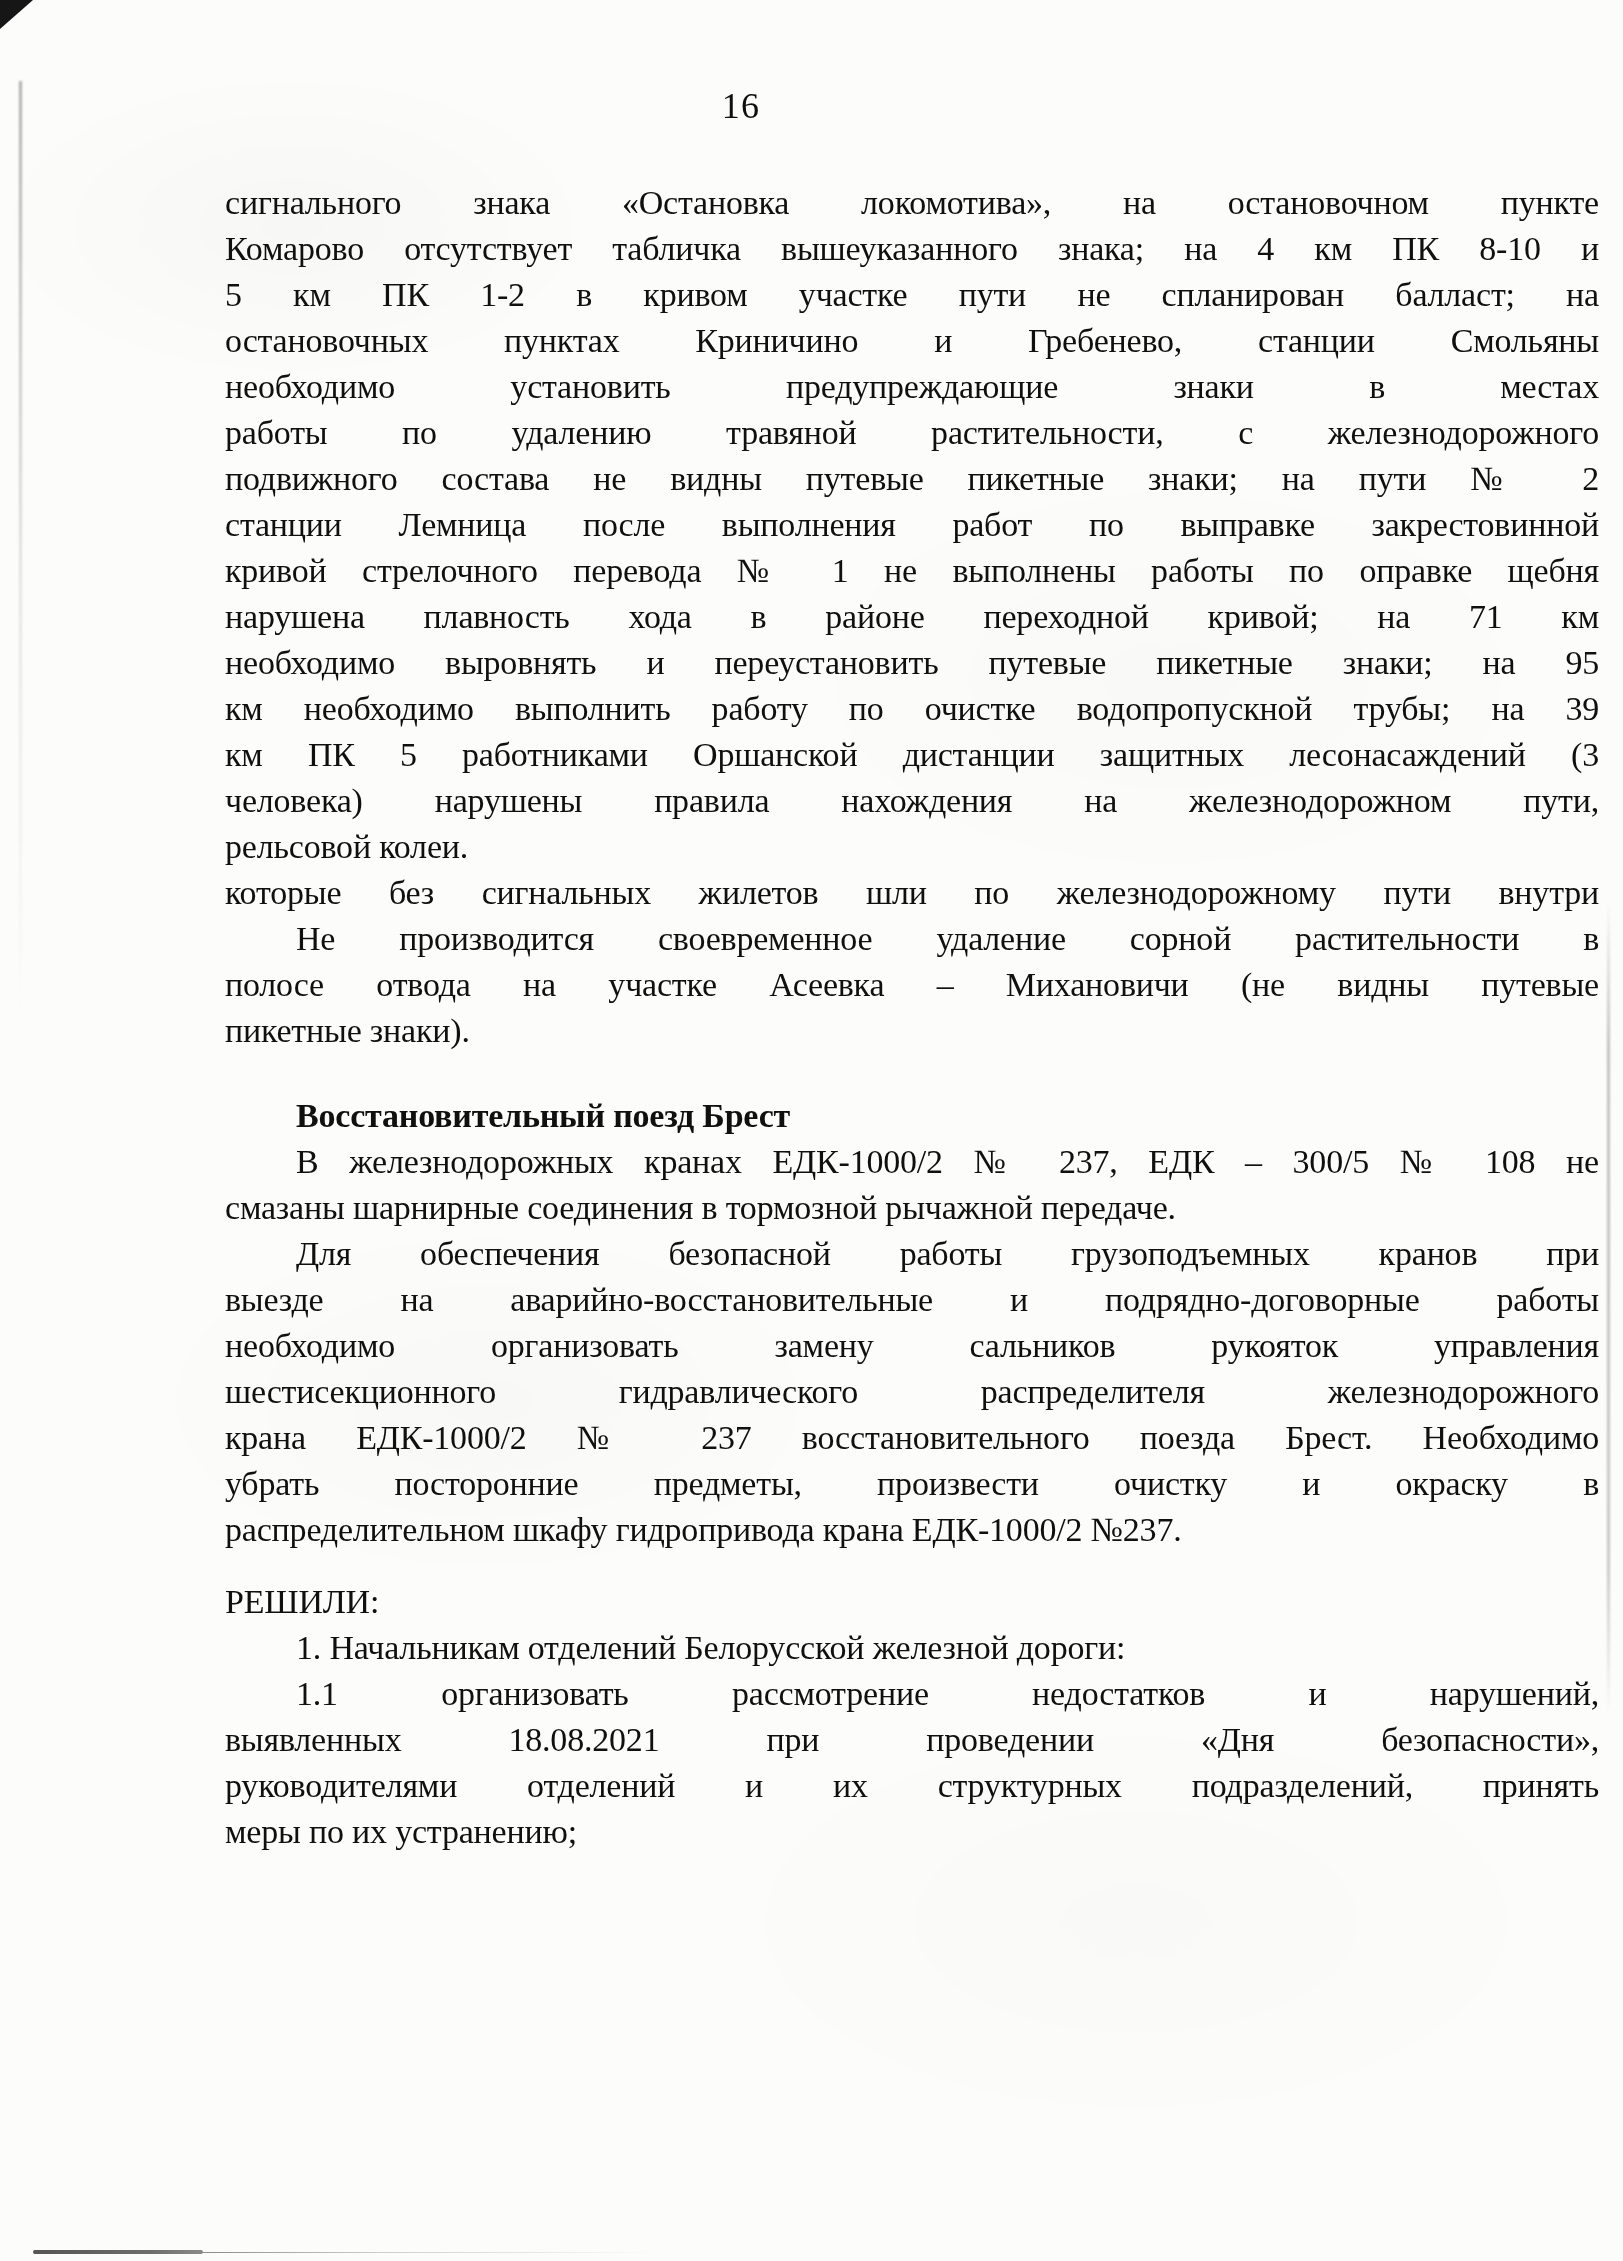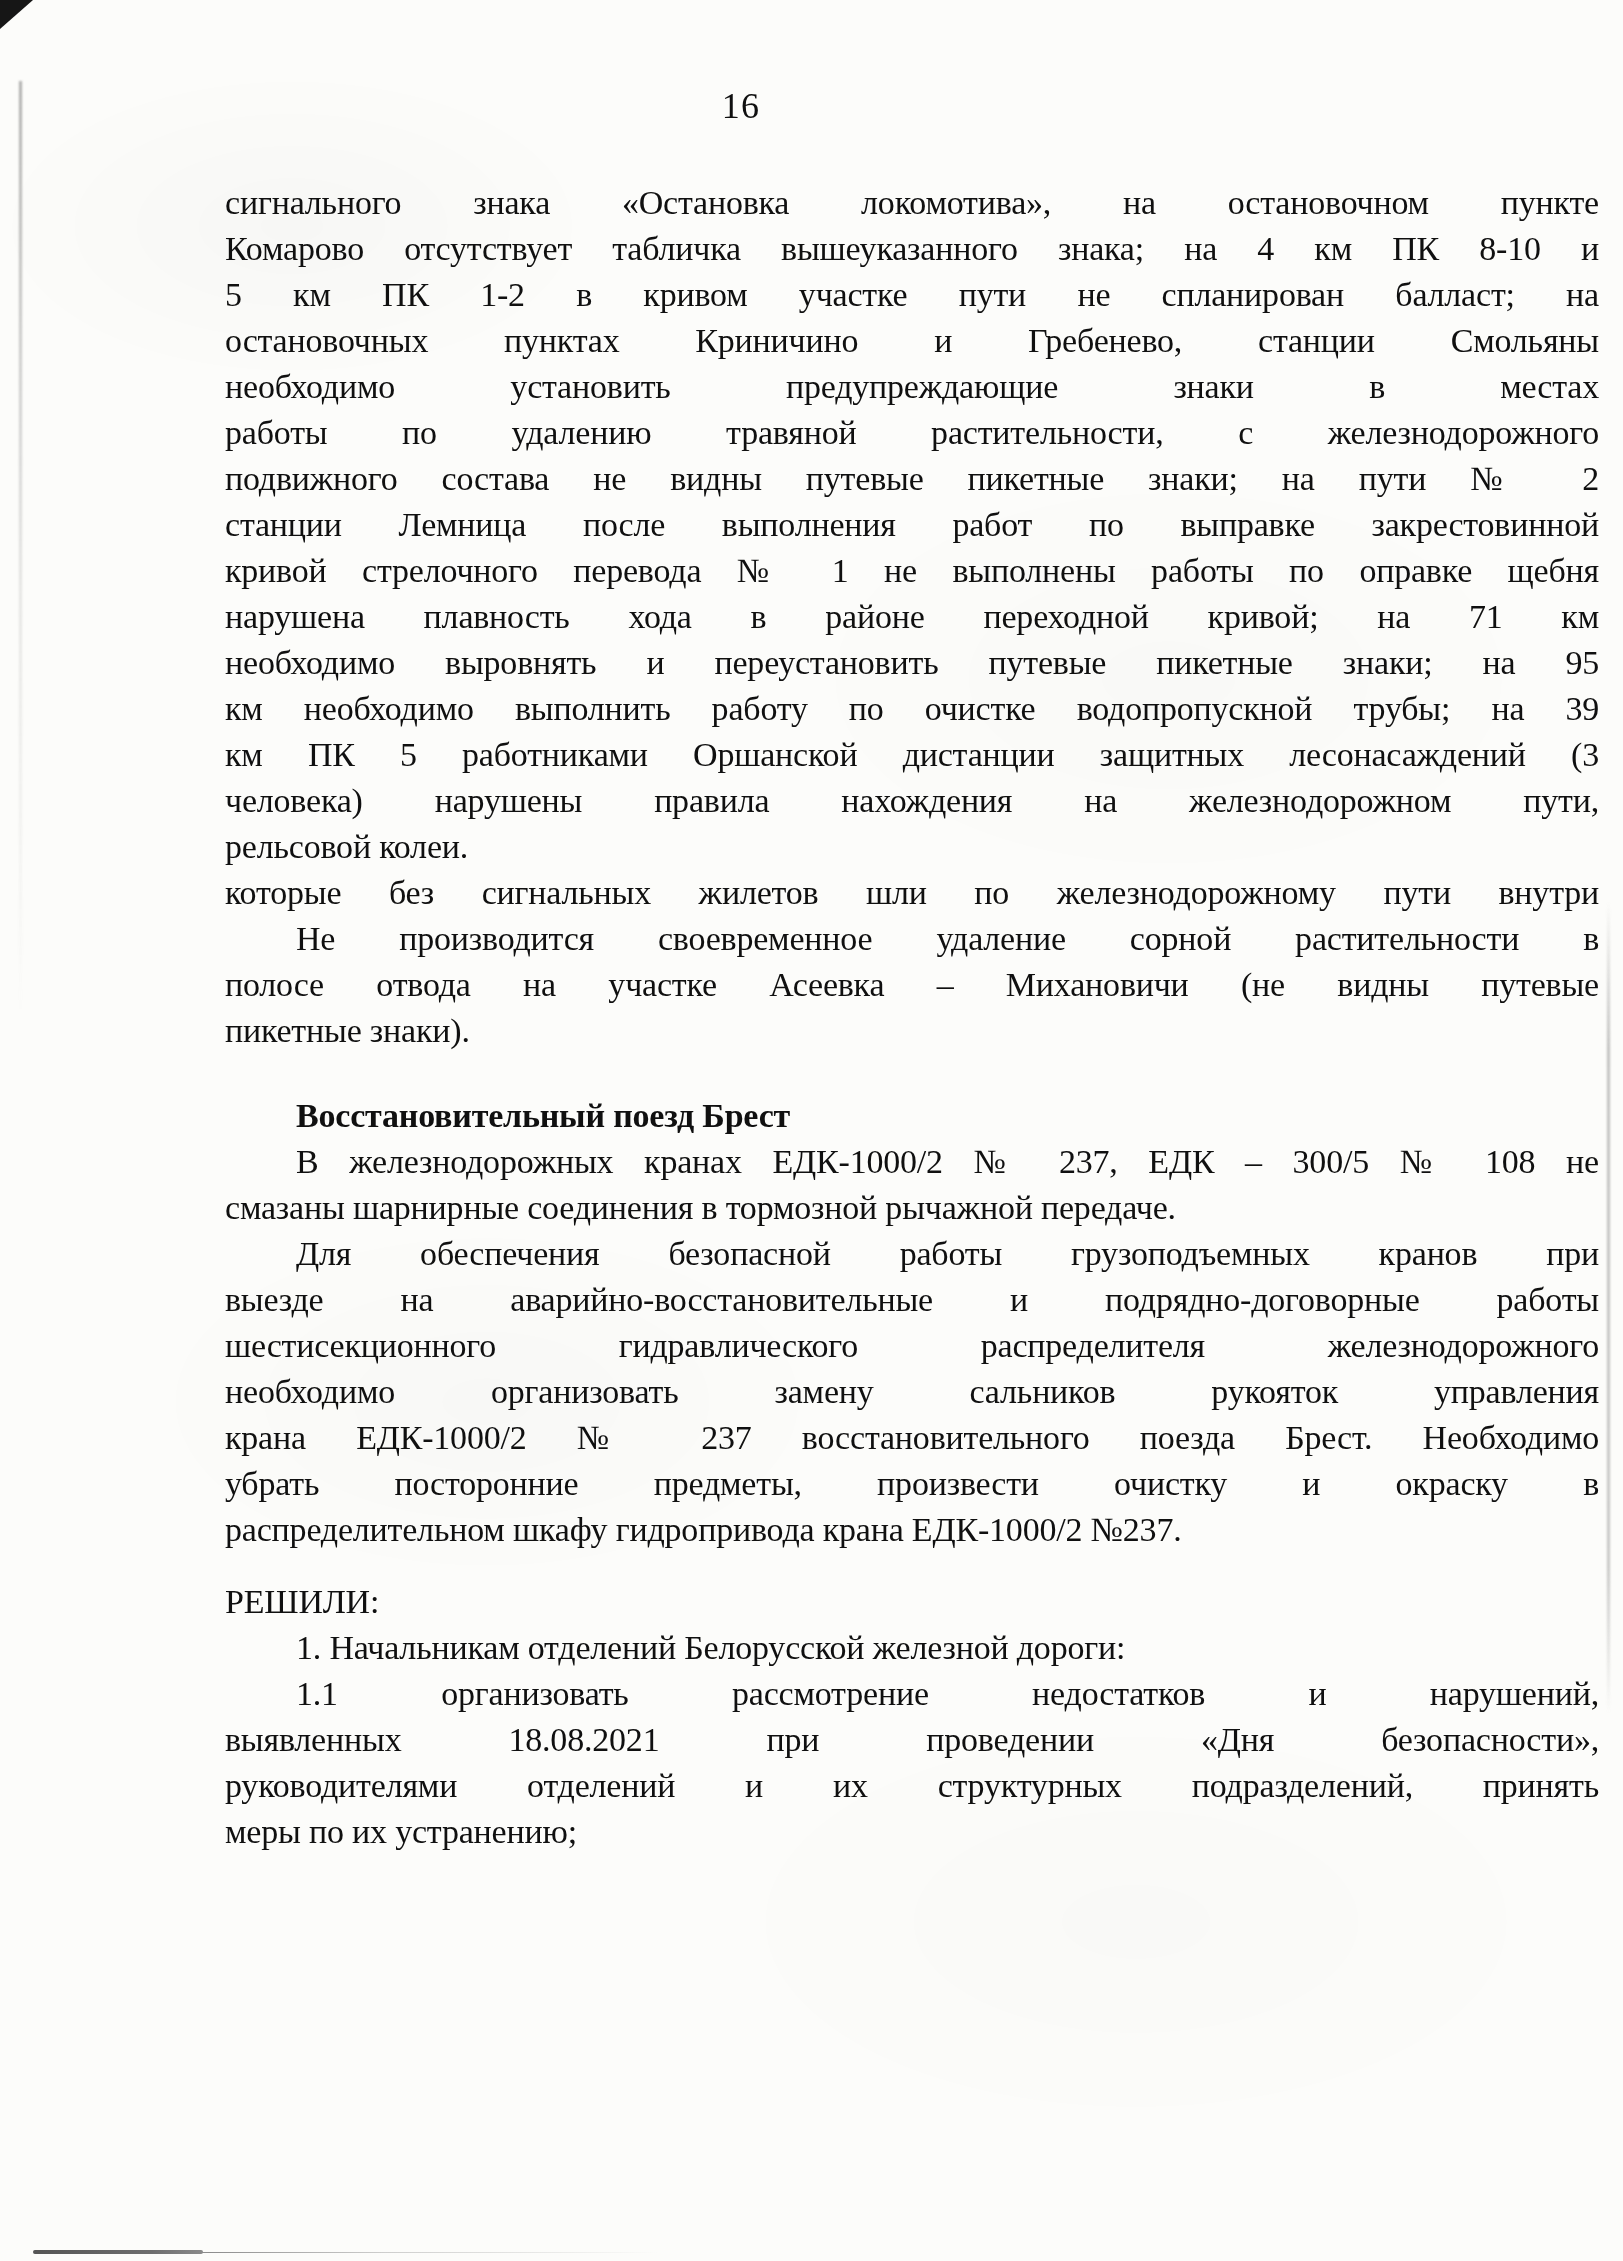--- a/index.html
+++ b/index.html
@@ -95,22 +95,22 @@
   <div class="ln ind end hdr">Восстановительный поезд Брест</div>
 
   <div>
     <div class="ln ind">В железнодорожных кранах ЕДК-1000/2 № 237, ЕДК – 300/5 № 108 не</div>
     <div class="ln end">смазаны шарнирные соединения в тормозной рычажной передаче.</div>
   </div>
 
   <div>
     <div class="ln ind">Для обеспечения безопасной работы грузоподъемных кранов при</div>
     <div class="ln">выезде на аварийно-восстановительные и подрядно-договорные работы</div>
+    <div class="ln">необходимо организовать замену сальников рукояток управления</div>
     <div class="ln">шестисекционного гидравлического распределителя железнодорожного</div>
-    <div class="ln">необходимо организовать замену сальников рукояток управления</div>
     <div class="ln">крана ЕДК-1000/2 № 237 восстановительного поезда Брест. Необходимо</div>
     <div class="ln">убрать посторонние предметы, произвести очистку и окраску в</div>
     <div class="ln end">распределительном шкафу гидропривода крана ЕДК-1000/2 №237.</div>
   </div>
 
 
   <div class="gap-b"></div>
 
   <div class="ln end">РЕШИЛИ:</div>
 

